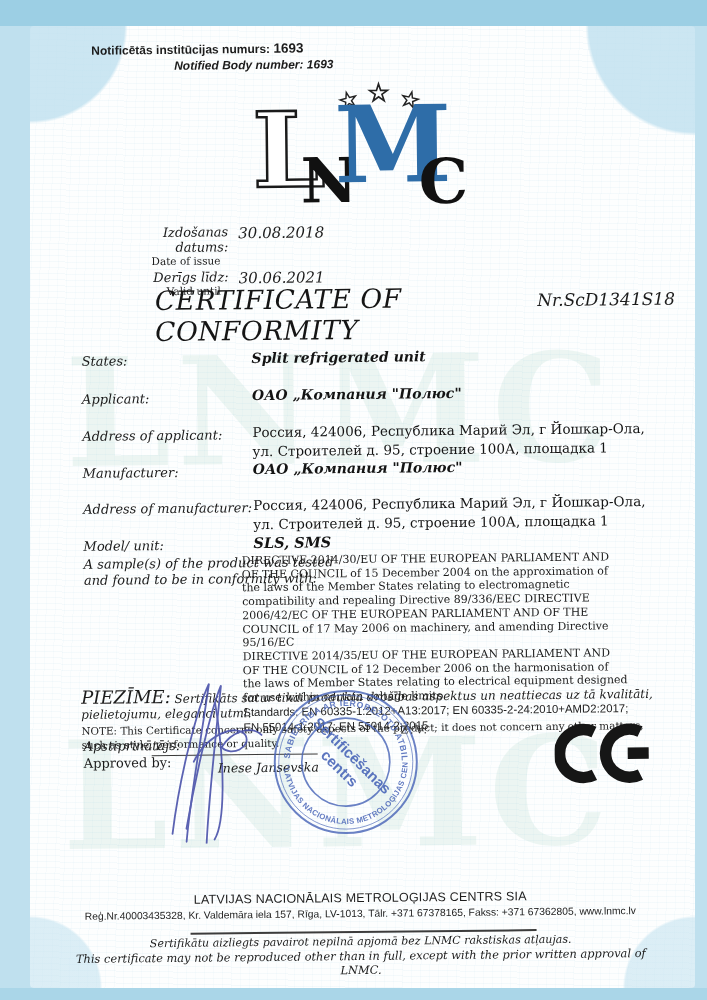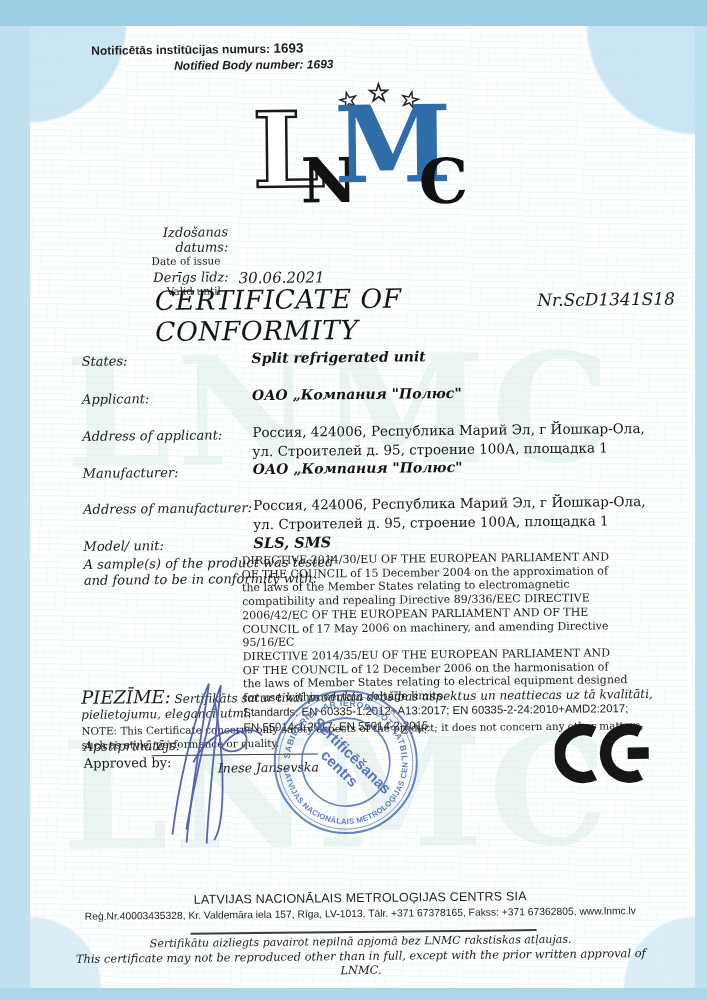--- a/index.html
+++ b/index.html
@@ -126,20 +126,21 @@
     <span class="M">M</span>
     <span class="C">C</span>
   </div>
 
   <div class="abs dates">
     <div class="drow">
       <div class="dlabels">
         <div class="dlv">Izdošanas datums:</div>
         <div class="den">Date of issue</div>
       </div>
+      <div class="dval">30.08.2018</div>
     </div>
     <div class="drow">
       <div class="dlabels">
         <div class="dlv">Derīgs līdz:</div>
         <div class="den">Valid until</div>
       </div>
       <div class="dval">30.06.2021</div>
     </div>
   </div>
 

